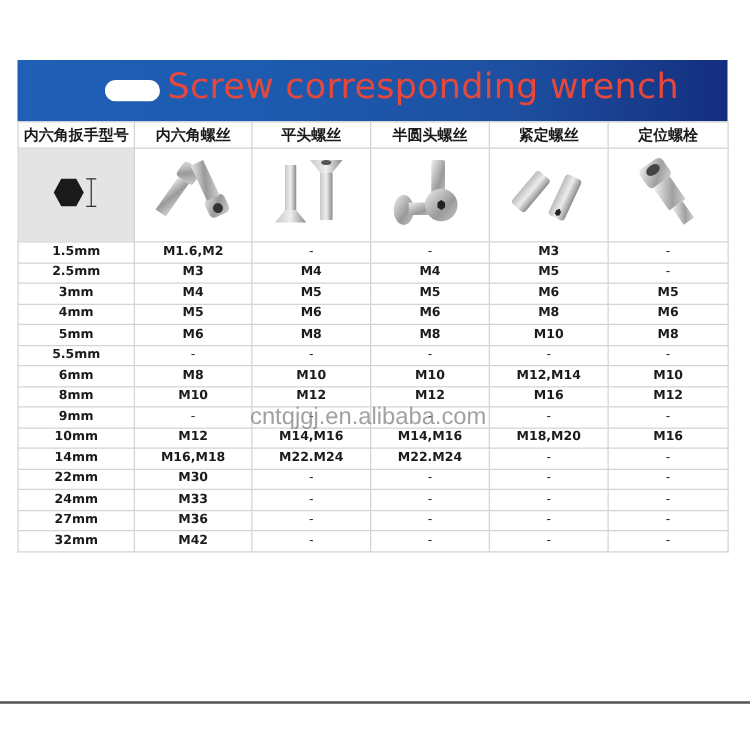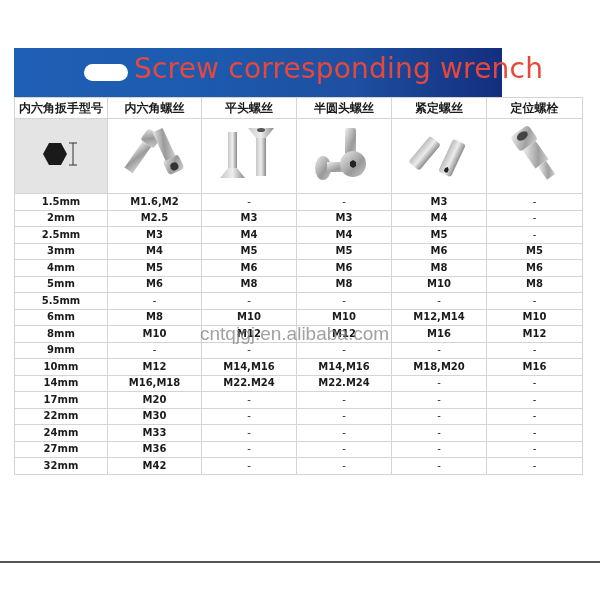--- a/index.html
+++ b/index.html
@@ -1,18 +1,18 @@
 <!DOCTYPE html>
 <html><head>
 <meta charset="utf-8">
 <style>
   html, body { margin:0; padding:0; background:#ffffff; }
   body { width:600px; height:600px; position:relative; overflow:hidden; font-family:"DejaVu Sans", sans-serif; }
   .banner {
-    position:absolute; left:14px; top:48px; width:488px; height:49px;
+    position:absolute; left:14px; top:48px; width:568px; height:49px;
     background:linear-gradient(90deg,#1f5fb5 0%,#1c5bb0 35%,#1e4fa0 70%,#142e7e 100%);
   }
   .pill { position:absolute; left:70px; top:16px; width:44px; height:17px; background:#fff; border-radius:9px; }
   .banner-title {
     position:absolute; left:120px; top:4px; color:#e8473b;
     font-family:"DejaVu Sans", sans-serif; font-size:28px; letter-spacing:0.2px; white-space:nowrap;
   }
   table.grid {
     position:absolute; left:14px; top:97px; width:568px;
     border-collapse:collapse; table-layout:fixed;
@@ -163,28 +163,20 @@
     </tr>
   <tr class="data-row">
         <td>1.5mm</td>
         <td>M1.6,M2</td>
         <td class="dash">-</td>
         <td class="dash">-</td>
         <td>M3</td>
         <td class="dash">-</td>
       </tr>
       <tr class="data-row">
-        <td>2mm</td>
-        <td>M2.5</td>
-        <td>M3</td>
-        <td>M3</td>
-        <td>M4</td>
-        <td class="dash">-</td>
-      </tr>
-      <tr class="data-row">
         <td>2.5mm</td>
         <td>M3</td>
         <td>M4</td>
         <td>M4</td>
         <td>M5</td>
         <td class="dash">-</td>
       </tr>
       <tr class="data-row">
         <td>3mm</td>
         <td>M4</td>
@@ -251,28 +243,20 @@
       </tr>
       <tr class="data-row">
         <td>14mm</td>
         <td>M16,M18</td>
         <td>M22.M24</td>
         <td>M22.M24</td>
         <td class="dash">-</td>
         <td class="dash">-</td>
       </tr>
       <tr class="data-row">
-        <td>17mm</td>
-        <td>M20</td>
-        <td class="dash">-</td>
-        <td class="dash">-</td>
-        <td class="dash">-</td>
-        <td class="dash">-</td>
-      </tr>
-      <tr class="data-row">
         <td>22mm</td>
         <td>M30</td>
         <td class="dash">-</td>
         <td class="dash">-</td>
         <td class="dash">-</td>
         <td class="dash">-</td>
       </tr>
       <tr class="data-row">
         <td>24mm</td>
         <td>M33</td>

